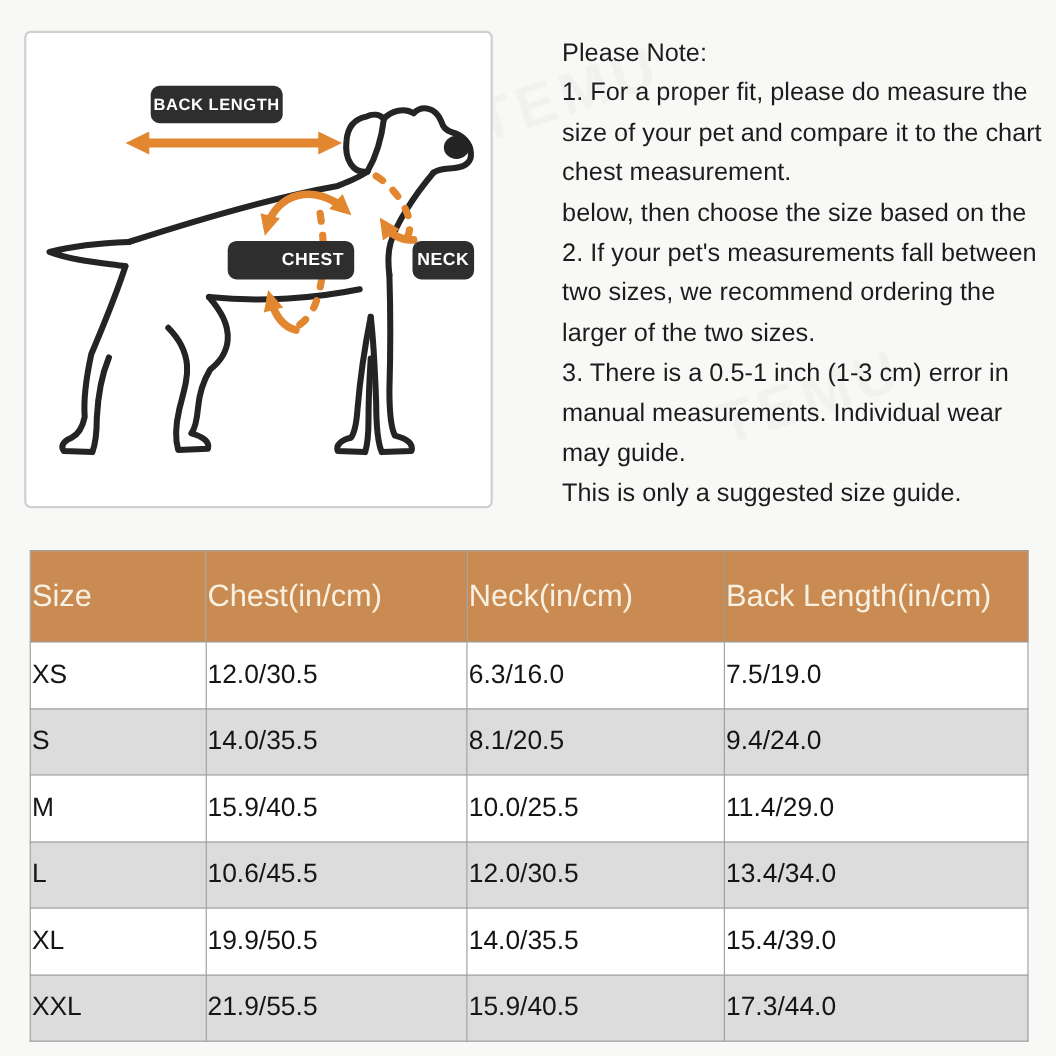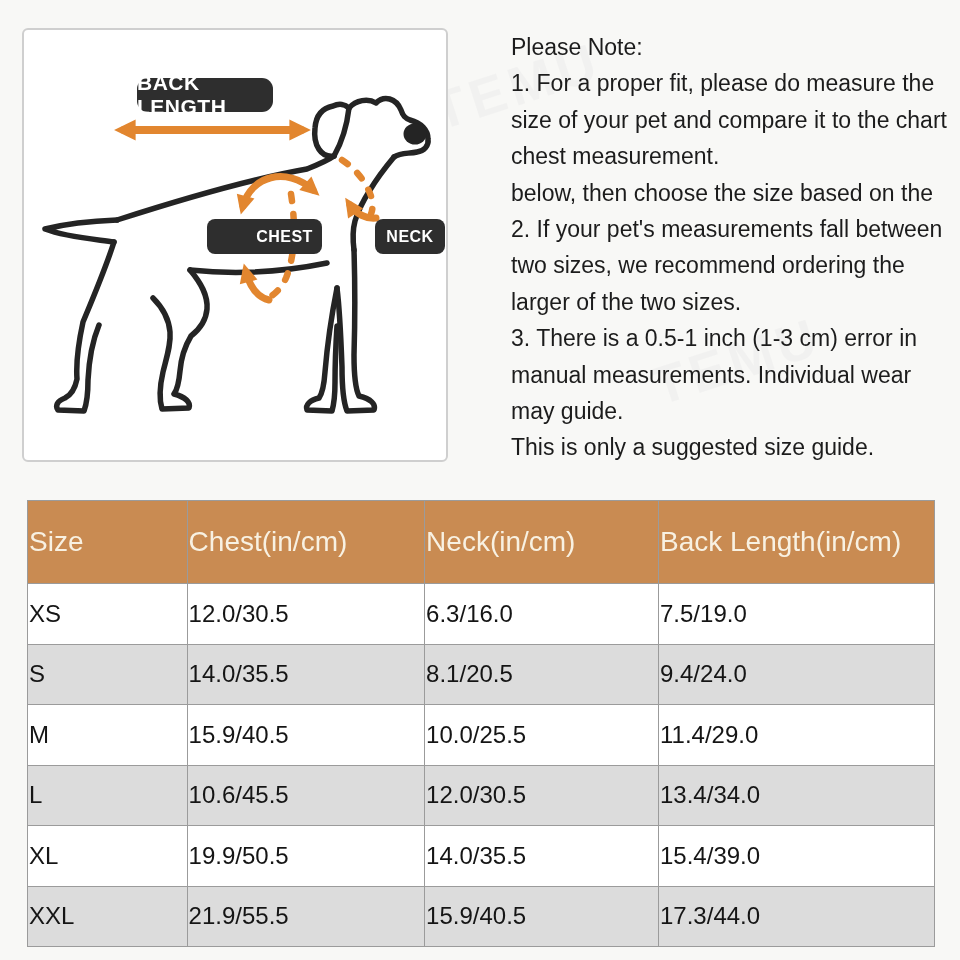--- a/index.html
+++ b/index.html
@@ -22,23 +22,23 @@
   .diagram-box{
     position:absolute;left:22px;top:28px;width:426px;height:434px;
     background:#ffffff;border:2px solid #cfcfcf;border-radius:6px;box-sizing:border-box;
   }
   .diagram-box svg{position:absolute;left:0;top:0;}
   .tag{
     position:absolute;display:flex;align-items:center;justify-content:center;
     background:var(--label-bg,#2e2e2e);color:var(--label-text,#fff);
     font-weight:bold;border-radius:8px;letter-spacing:.5px;
   }
-  .tag-backlength{left:113px;top:48px;width:136px;height:34px;font-size:21px;border-radius:11px;}
+  .tag-backlength{left:113px;top:48px;width:120px;height:34px;font-size:15px;}
   .tag-chest{left:183px;top:189px;width:75px;height:35px;font-size:16px;padding-left:40px;}
-  .tag-neck{left:351px;top:189px;width:70px;height:35px;font-size:16px;}
+  .tag-neck{left:351px;top:189px;width:56px;height:35px;font-size:16px;}
 
   
   .notes{position:absolute;left:479px;top:29px;width:478px;
          font-size:23px;line-height:36.4px;margin-left:32px;}
   .note-line{white-space:nowrap;}
 
   
   table.size-chart{
     position:absolute;left:27px;top:500px;width:908px;
     border-collapse:collapse;table-layout:fixed;

